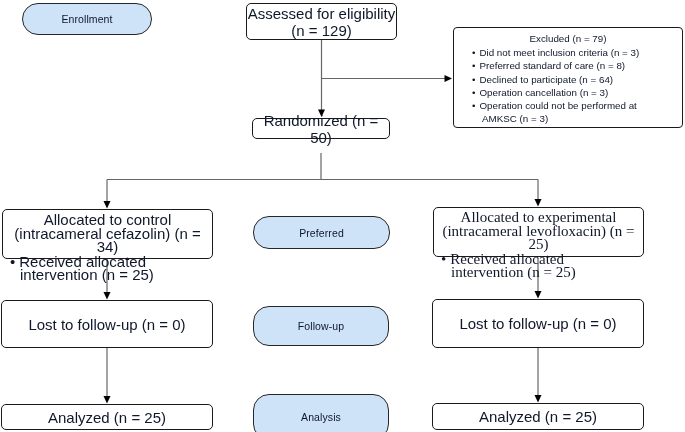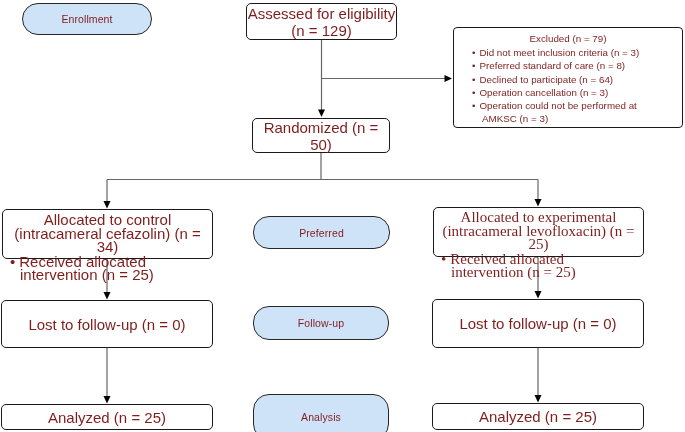--- a/index.html
+++ b/index.html
@@ -2,21 +2,21 @@
 <html style="--stage-fill: #cfe3f8; --box-fill: #ffffff; --box-border: #1a1a1a; --connector: #666666; --arrowhead: #000000;"><head>
 <meta charset="utf-8">
 <style>
   html, body { margin: 0; padding: 0; background: #ffffff; }
   .canvas {
     position: relative;
     width: 685px;
     height: 432px;
     background: #ffffff;
     font-family: "Liberation Sans", sans-serif;
-    color: #7f1d1d;
+    color: #0f172a;
     overflow: hidden;
   }
   .connectors {
     position: absolute;
     left: 0; top: 0;
     width: 685px; height: 432px;
     pointer-events: none;
   }
   .conn { stroke: var(--connector, #666666); stroke-width: 1.2; fill: none; }
   .arrow { fill: var(--arrowhead, #000000); stroke: none; }
@@ -112,21 +112,21 @@
       <polygon class="arrow" points="534.5,395 541.5,395 538,402.5"></polygon>
     </g>
   </svg>
 
   <div class="pill" style="left:22px; top:3px; width:130px; height:32px;">
     <span>Enrollment</span>
   </div>
   <div class="pill" style="left:253px; top:216px; width:137px; height:33px;">
     <span>Preferred</span>
   </div>
-  <div class="pill" style="left:253px; top:306px; width:136px; height:34px;">
+  <div class="pill" style="left:253px; top:306px; width:136px; height:40px;">
     <span>Follow-up</span>
   </div>
   <div class="pill" style="left:253px; top:394px; width:136px; height:46px;">
     <span>Analysis</span>
   </div>
 
   <div class="box single" style="left:246px; top:3px; width:151px; height:37px;">
     <span>Assessed for eligibility (n = 129)</span>
   </div>
 
@@ -134,21 +134,21 @@
     <div>Excluded (n = 79)</div>
     <ul class="bullets">
         <li>Did not meet inclusion criteria (n = 3)</li>
         <li>Preferred standard of care (n = 8)</li>
         <li>Declined to participate (n = 64)</li>
         <li>Operation cancellation (n = 3)</li>
         <li>Operation could not be performed at AMKSC (n = 3)</li>
       </ul>
   </div>
 
-  <div class="box single" style="left:252px; top:118px; width:138px; height:35px;">
+  <div class="box single" style="left:252px; top:118px; width:138px; height:21px;">
     <span>Randomized (n = 50)</span>
   </div>
 
   <div class="box compound" style="left:2px; top:209px; width:211px; height:50px;">
     <div>Allocated to control (intracameral cefazolin) (n = 34)</div>
     <ul class="bullets">
         <li>Received allocated intervention (n = 25)</li>
       </ul>
   </div>
 

